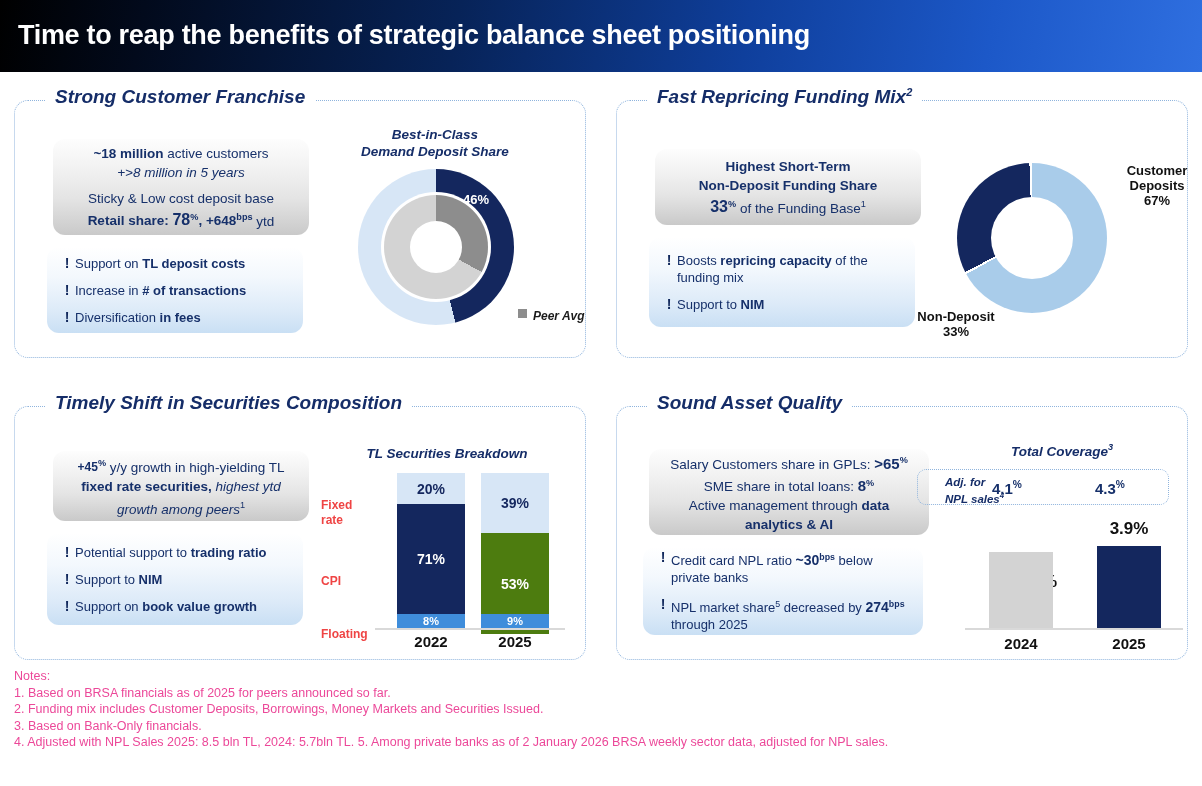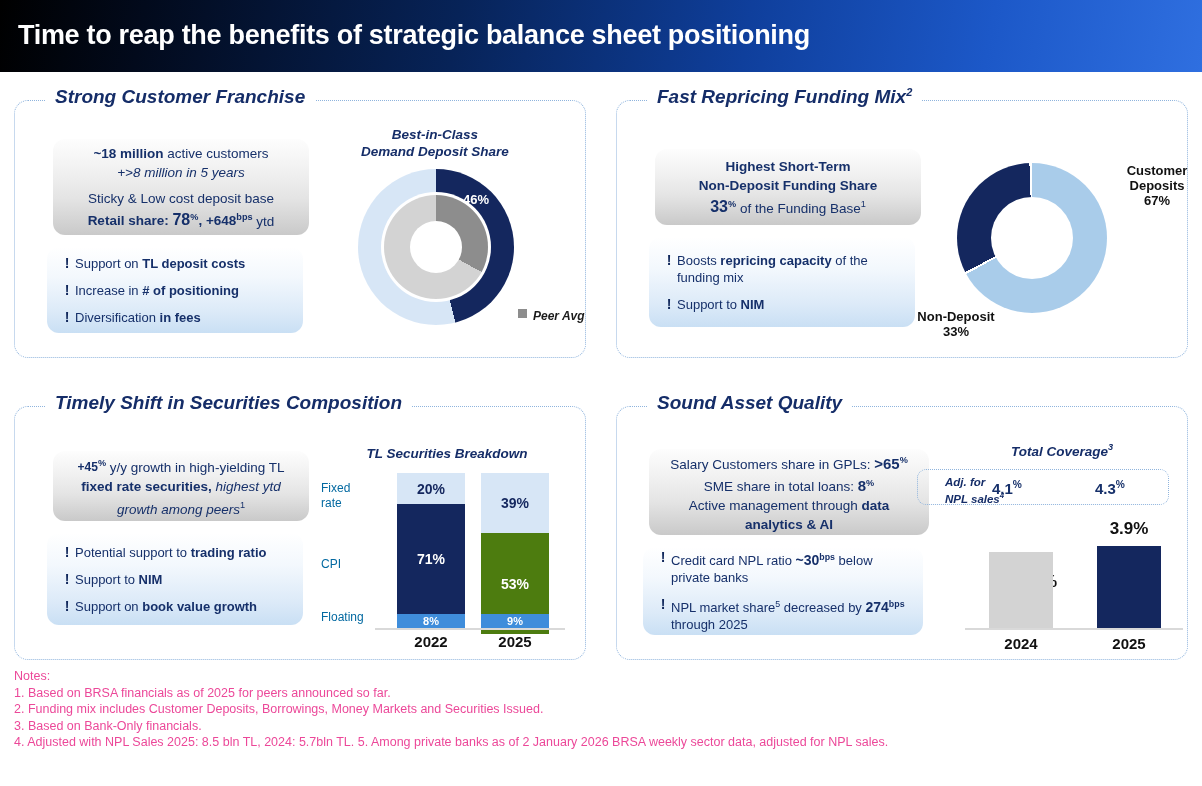--- a/index.html
+++ b/index.html
@@ -78,21 +78,21 @@
   .donut{position:absolute;border-radius:50%;}
   .donut-hole{
     position:absolute;border-radius:50%;background:#ffffff;
   }
   .donut-lbl{position:absolute;font-size:13px;font-weight:bold;}
   .legend-row{position:absolute;display:flex;align-items:flex-start;gap:6px;padding-left:30px;}
   .legend-swatch{width:9px;height:9px;background:#8d8d8d;}
   .legend-txt{font-size:12px;font-weight:bold;font-style:italic;color:#1b1b1b;}
   
   .axis-line{position:absolute;height:2px;background:#d9d9d9;}
-  .cat-lbl{position:absolute;font-size:12px;font-weight:normal;color:#0369a1;line-height:15px;}
+  .cat-lbl{position:absolute;font-size:12px;font-weight:bold;color:#ef4444;line-height:15px;margin-top:17px;}
   .bar-seg{position:absolute;display:flex;align-items:center;justify-content:center;}
   .bar-seg span{font-size:14px;font-weight:bold;}
   .year-lbl{position:absolute;font-size:15px;font-weight:bold;color:#111111;text-align:center;}
   
   .adjbox{
     position:absolute;border:1.4px dotted #8fb4dd;border-radius:9px;
     box-sizing:border-box;
   }
   .adj-lbl{position:absolute;font-size:11.5px;font-style:italic;font-weight:bold;color:#152d68;line-height:14px;}
   .adj-val{position:absolute;font-size:15px;font-weight:bold;color:#16306a;}
@@ -121,21 +121,21 @@
     <div class="ln"><b><span>Retail share: </span><span style="font-size:16px;">78</span><sup>%</sup><span>, +648</span><sup>bps</sup></b><span> ytd</span></div>
   </div>
 
   <div class="bbox" style="left:32px;top:146px;width:256px;height:86px;">
     <div class="blt">
         <div class="bang">!</div>
         <div class="btxt"><span>Support on </span><b>TL deposit costs</b></div>
       </div>
     <div class="blt">
         <div class="bang">!</div>
-        <div class="btxt"><span>Increase in </span><b># of positioning</b></div>
+        <div class="btxt"><span>Increase in </span><b># of transactions</b></div>
       </div>
     <div class="blt">
         <div class="bang">!</div>
         <div class="btxt"><span>Diversification </span><b>in fees</b></div>
       </div>
   </div>
 
   <div class="chart-title" style="left:300px;top:25px;width:240px;">
     <div>Best-in-Class</div>
     <div>Demand Deposit Share</div>

